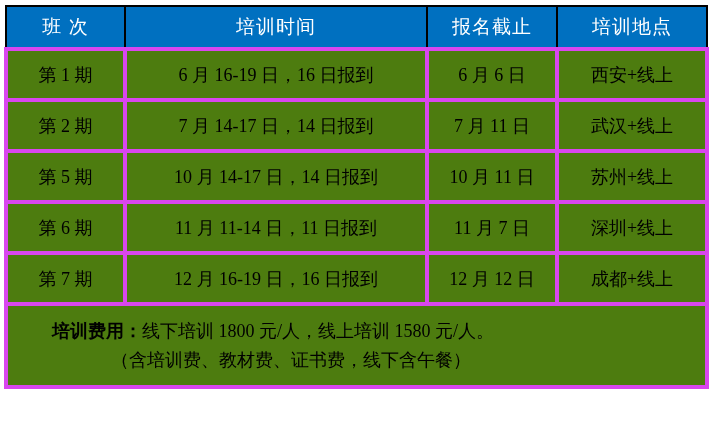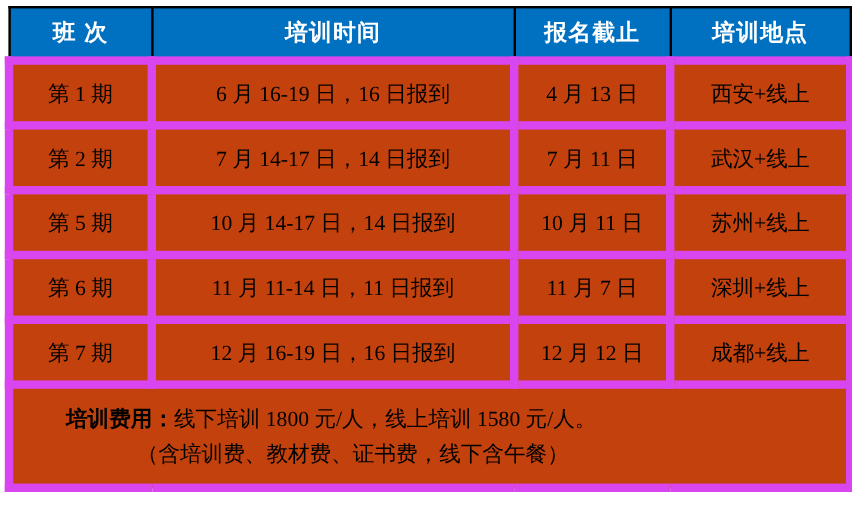--- a/index.html
+++ b/index.html
@@ -26,37 +26,37 @@
     border: 2.5px solid #000000;
   }
   col.c1 { width: 119px; }
   col.c2 { width: 302px; }
   col.c3 { width: 130px; }
   col.c4 { width: 150px; }
   th {
     background: #0070C0;
     color: #ffffff;
     font-family: "Liberation Sans", sans-serif;
-    font-weight: bold;
+    font-weight: normal;
     font-size: 19px;
     height: 38px;
     text-align: center;
     vertical-align: middle;
     border: 2px solid #000000;
     letter-spacing: 1px;
   }
   td {
     font-family: "Liberation Serif", serif;
     font-size: 18px;
     color: #000000;
     height: 45px;
     text-align: center;
     vertical-align: middle;
-    border: 7px solid #d946ef;
-    background: #c2410c;
+    border: 4px solid #d946ef;
+    background: #4d7c0f;
   }
   tfoot td {
     height: 71px;
     text-align: left;
     vertical-align: middle;
     padding: 4px 8px;
     line-height: 29px;
   }
   .fee-label {
     font-family: "Liberation Sans", sans-serif;
@@ -89,21 +89,21 @@
         <th>班 次</th>
         <th>培训时间</th>
         <th>报名截止</th>
         <th>培训地点</th>
       </tr>
     </thead>
     <tbody>
         <tr>
           <td>第 1 期</td>
           <td>6 月 16-19 日，16 日报到</td>
-          <td>4 月 13 日</td>
+          <td>6 月 6 日</td>
           <td>西安+线上</td>
         </tr>
         <tr>
           <td>第 2 期</td>
           <td>7 月 14-17 日，14 日报到</td>
           <td>7 月 11 日</td>
           <td>武汉+线上</td>
         </tr>
         <tr>
           <td>第 5 期</td>

